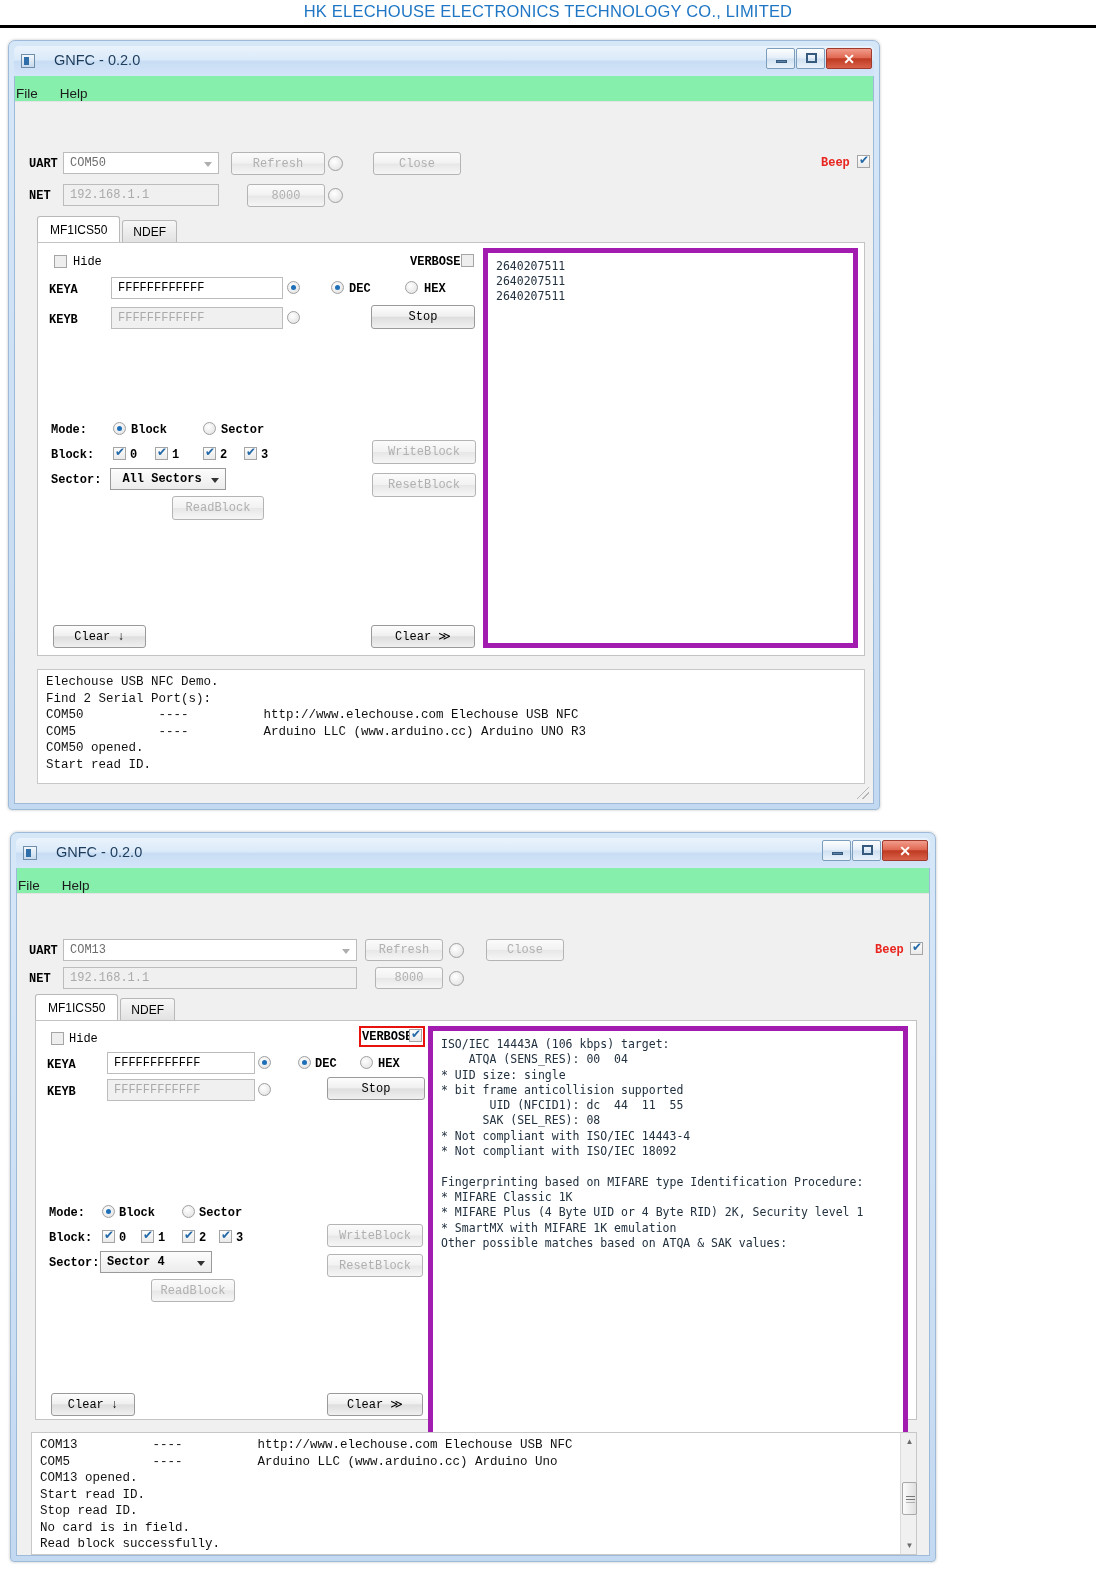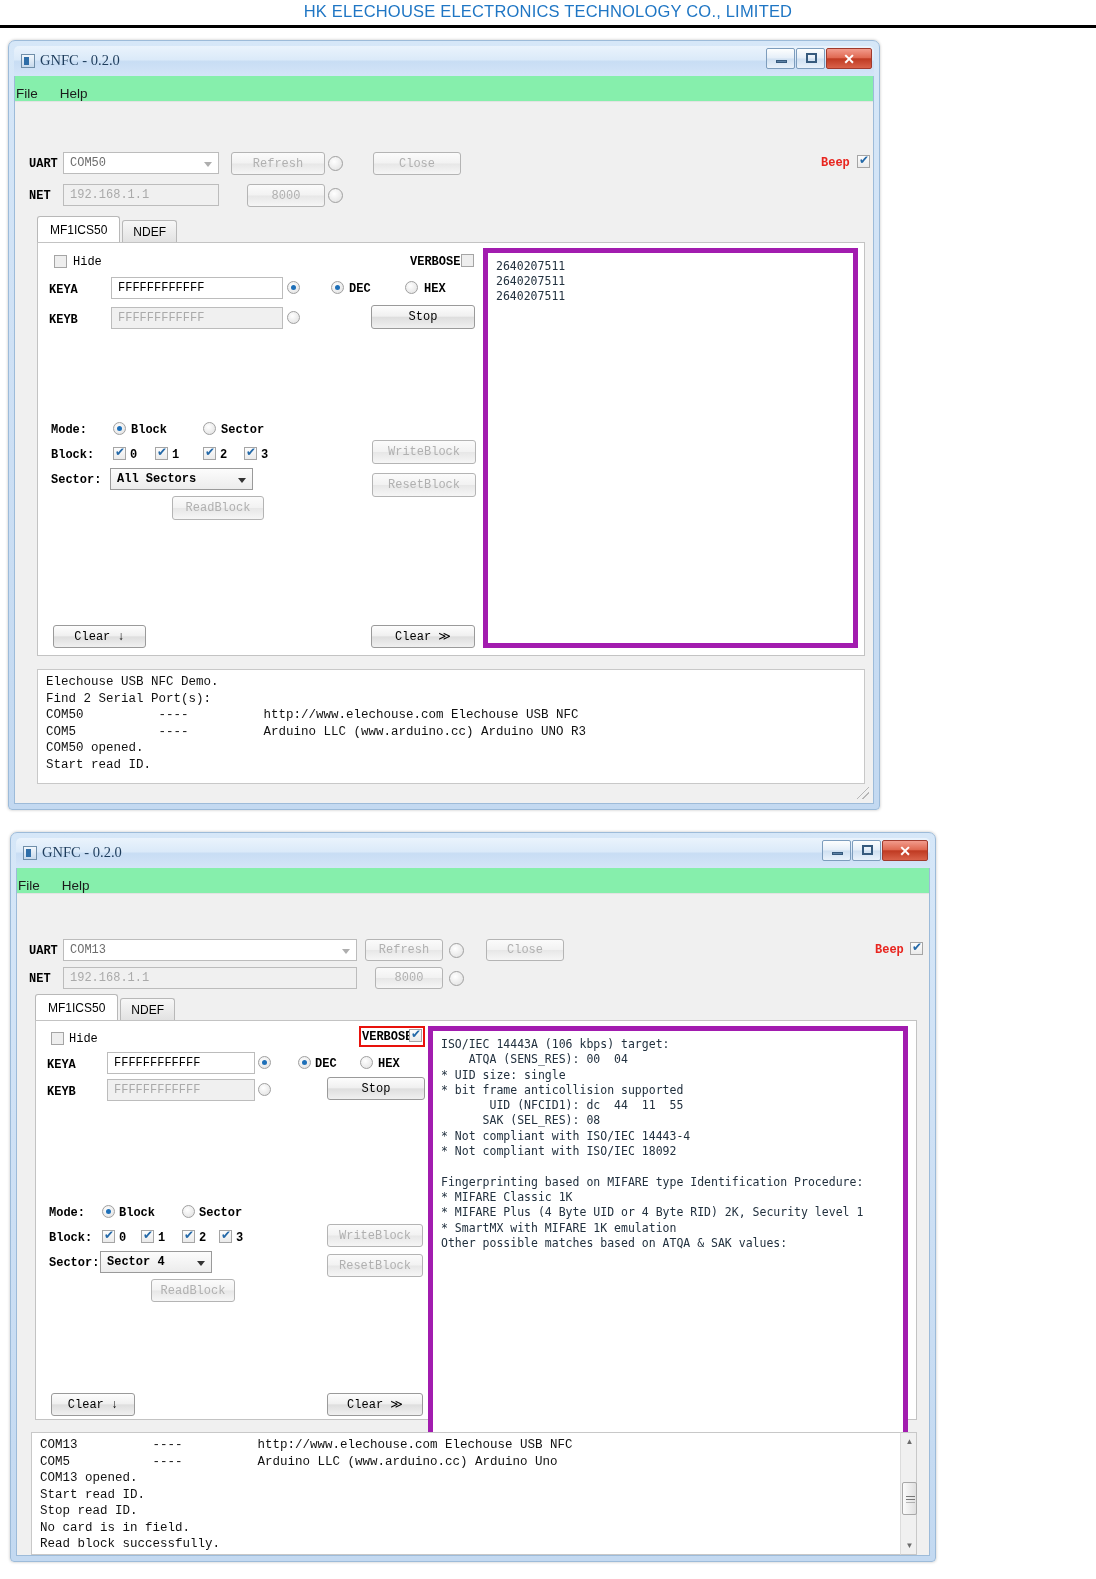--- a/index.html
+++ b/index.html
@@ -46,23 +46,23 @@
   }
   .title-ico {
     position:absolute; left:7px; top:8px; width:14px; height:14px;
     background:linear-gradient(to bottom,#f2f7fc,#c7d9ec);
     border:1px solid #6f8ea9;
   }
   .title-ico i {
     display:block; width:5px; height:8px; background:#2f6ea8; margin:2px 0 0 2px;
   }
   .title-text {
-    position:absolute; left:26px; top:6px;
+    position:absolute; left:40px; top:6px;
     font-size:14.5px; color:#1d3c5c;
-    font-family:Liberation Serif, serif;
+    font-family:Liberation Sans, sans-serif;
     white-space:nowrap;
   }
   .wbtns { position:absolute; right:2px; top:2px; display:flex; }
   .wbtn {
     width:29px; height:21px; margin-left:1px;
     border:1px solid #7d9dbd;
     background:linear-gradient(to bottom,#fdfefe 0%, #e4eef8 48%, #cfe0f1 52%, #e9f2fb 100%);
     border-radius:2px;
     position:relative;
   }
@@ -316,21 +316,21 @@
     <span class="cbox on" style="position:absolute;left:98px;top:371px;"></span>
     <span class="lbl-mono lbl-bold" style="position:absolute;left:115px;top:372px;">0</span>
     <span class="cbox on" style="position:absolute;left:140px;top:371px;"></span>
     <span class="lbl-mono lbl-bold" style="position:absolute;left:157px;top:372px;">1</span>
     <span class="cbox on" style="position:absolute;left:188px;top:371px;"></span>
     <span class="lbl-mono lbl-bold" style="position:absolute;left:205px;top:372px;">2</span>
     <span class="cbox on" style="position:absolute;left:229px;top:371px;"></span>
     <span class="lbl-mono lbl-bold" style="position:absolute;left:246px;top:372px;">3</span>
 
     <span class="lbl-mono lbl-bold" style="position:absolute;left:36px;top:397px;">Sector:</span>
-    <div class="combo" style="position:absolute;left:95px;top:392px;width:143px;color:#000;background:linear-gradient(to bottom,#fcfcfc,#ececec);border-color:#9a9a9a;font-weight:bold;">
+    <div class="combo" style="position:absolute;left:95px;top:392px;width:116px;color:#000;background:linear-gradient(to bottom,#fcfcfc,#ececec);border-color:#9a9a9a;font-weight:bold;text-align:center;">
       <span>All Sectors</span>
       <span class="arr" style="border-top-color:#333;"></span>
     </div>
     <div class="btn" style="position:absolute;left:157px;top:420px;width:92px;height:24px;">
       <span>ReadBlock</span>
     </div>
     <div class="btn" style="position:absolute;left:357px;top:364px;width:104px;height:24px;">
       <span>WriteBlock</span>
     </div>
     <div class="btn" style="position:absolute;left:357px;top:397px;width:104px;height:24px;">

